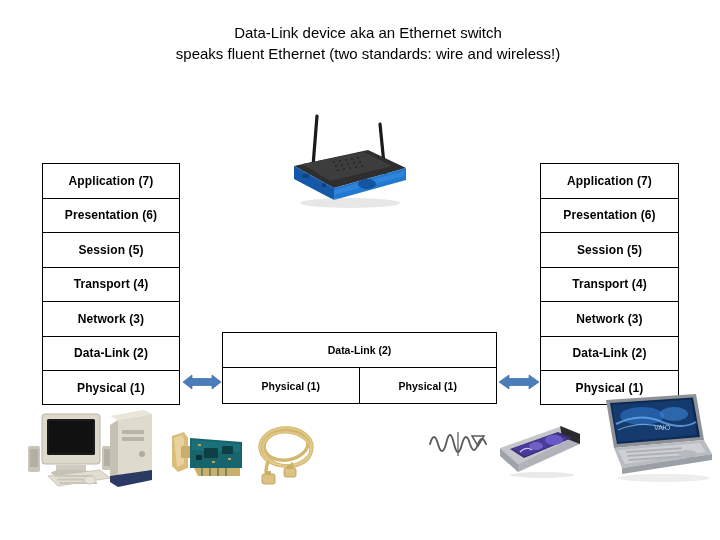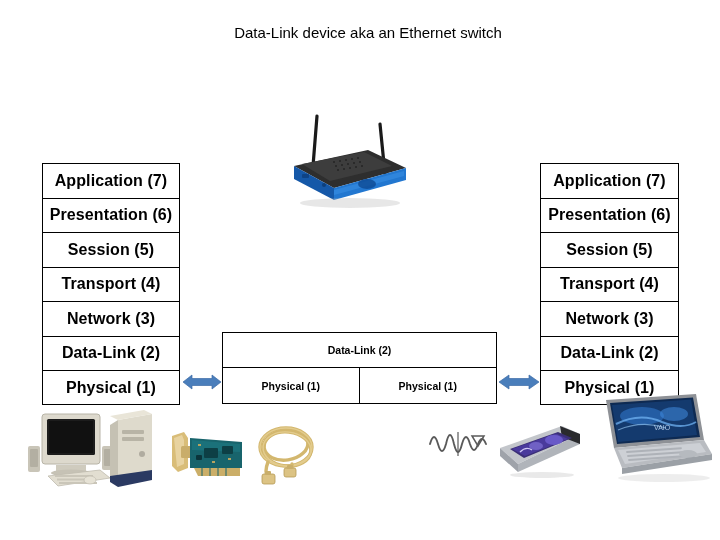--- a/index.html
+++ b/index.html
@@ -37,21 +37,21 @@
     box-sizing: border-box;
     background: #fff;
   }
   .stack-row {
     height: 34.5px;
     box-sizing: border-box;
     border-bottom: 1.3px solid #000;
     display: flex;
     align-items: center;
     justify-content: center;
-    font-size: 16px;
+    font-size: 12px;
     font-weight: bold;
     letter-spacing: .1px;
     white-space: nowrap;
   }
   .stack-row:last-child { border-bottom: none; }
 
   #stack-left  { left: 42px;  top: 163px; width: 138px; height: 242px; }
   #stack-right { left: 540px; top: 163px; width: 139px; height: 242px; }
 
   
@@ -114,20 +114,21 @@
 
   .art svg { display: block; width: 100%; height: 100%; }
 </style>
 </head>
 <body>
 
 <div id="page">
 
   <div class="title-block">
     <span class="title-line">Data-Link device aka an Ethernet switch</span>
+    <span class="title-line">speaks fluent Ethernet (two standards: wire and wireless!)</span>
   </div>
 
   <div class="art" id="router-art">
     <svg viewBox="0 0 150 108" xmlns="http://www.w3.org/2000/svg">
 
       <path d="M45 12 L41 62" stroke="#1a1a1a" stroke-width="3.2" stroke-linecap="round" fill="none"></path>
       <path d="M108 20 L113 70" stroke="#1a1a1a" stroke-width="3.2" stroke-linecap="round" fill="none"></path>
 
       <path d="M22 62 L96 46 L134 64 L62 84 Z" fill="#2e2e2e"></path>
       <path d="M30 60 L92 48 L120 62 L58 77 Z" fill="#3d3d3d"></path>

